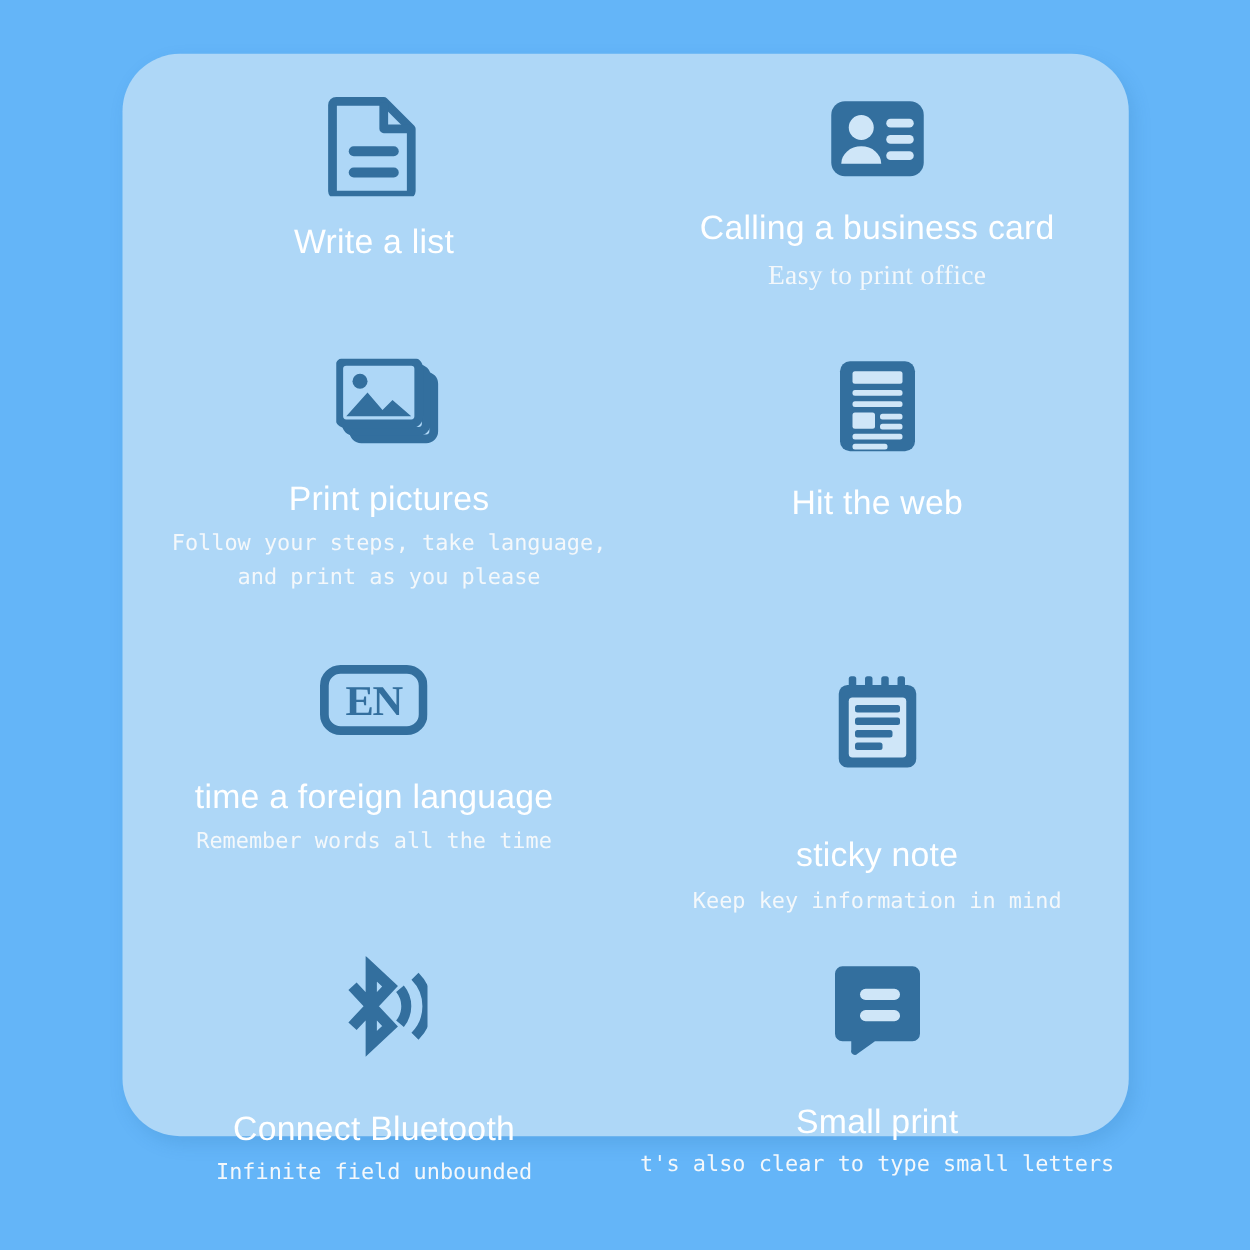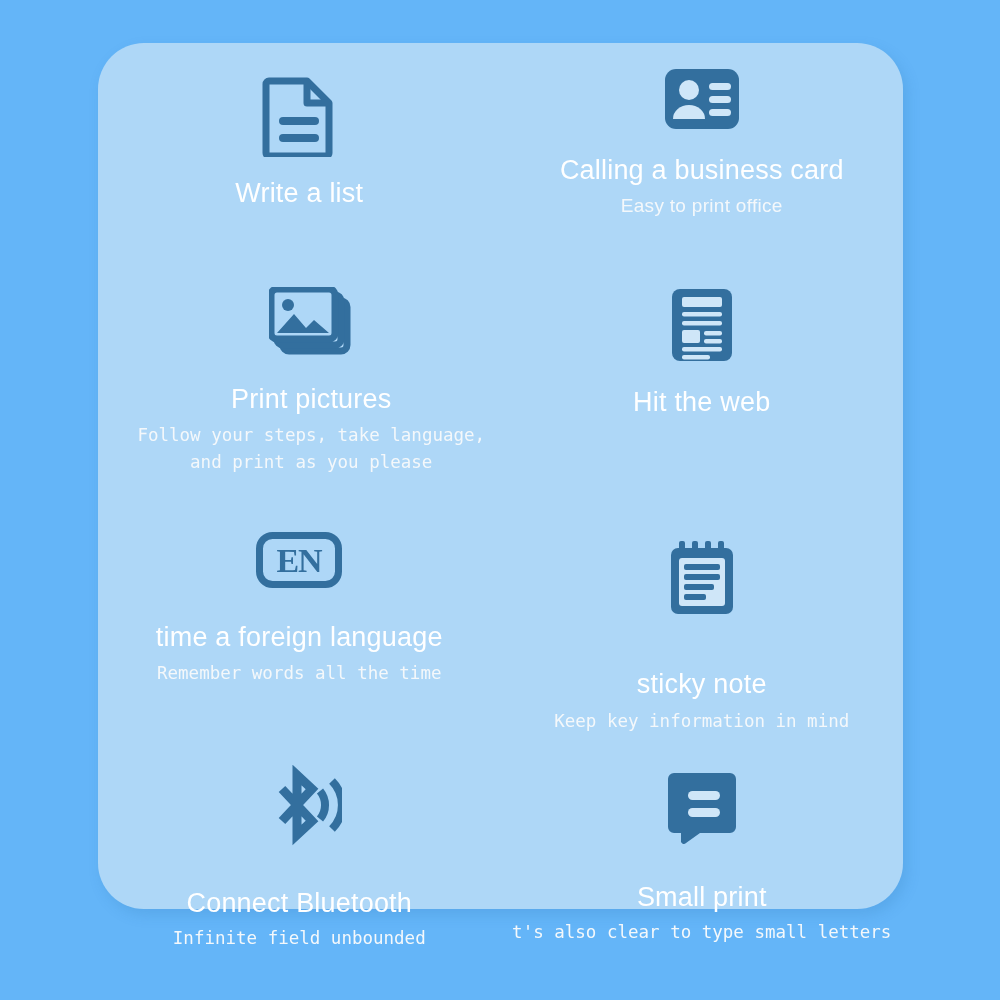--- a/index.html
+++ b/index.html
@@ -61,31 +61,31 @@
     white-space: nowrap;
   }
   .feature-sub {
     color: #f4f8fb;
     font-family: "DejaVu Sans Mono", monospace;
     font-size: 17.5px;
     line-height: 1.55;
     letter-spacing: 0px;
   }
   .feature-sub.sans {
-    font-family: Liberation Sans, sans-serif;
-    font-size: 19px;
+    font-family: Liberation Serif, serif;
+    font-size: 22px;
     letter-spacing: 0.3px;
   }
 
   
   .item-0 { padding-top: 34px; }
   .item-0 .feature-title { margin-top: 22px; }
   .item-0 .feature-sub   { margin-top: 8px; }
 
-  .item-1 { padding-top: 24px; }
+  .item-1 { padding-top: 36px; }
   .item-1 .feature-title { margin-top: 25px; }
   .item-1 .feature-sub   { margin-top: 5px; }
 
   .item-2 { padding-top: 12px; padding-left: 32px; }
   .item-2 .feature-title { margin-top: 24px; }
   .item-2 .feature-sub   { margin-top: 7px; }
 
   .item-3 { padding-top: 12px; }
   .item-3 .feature-title { margin-top: 25px; }
   .item-3 .feature-sub   { margin-top: 8px; }

